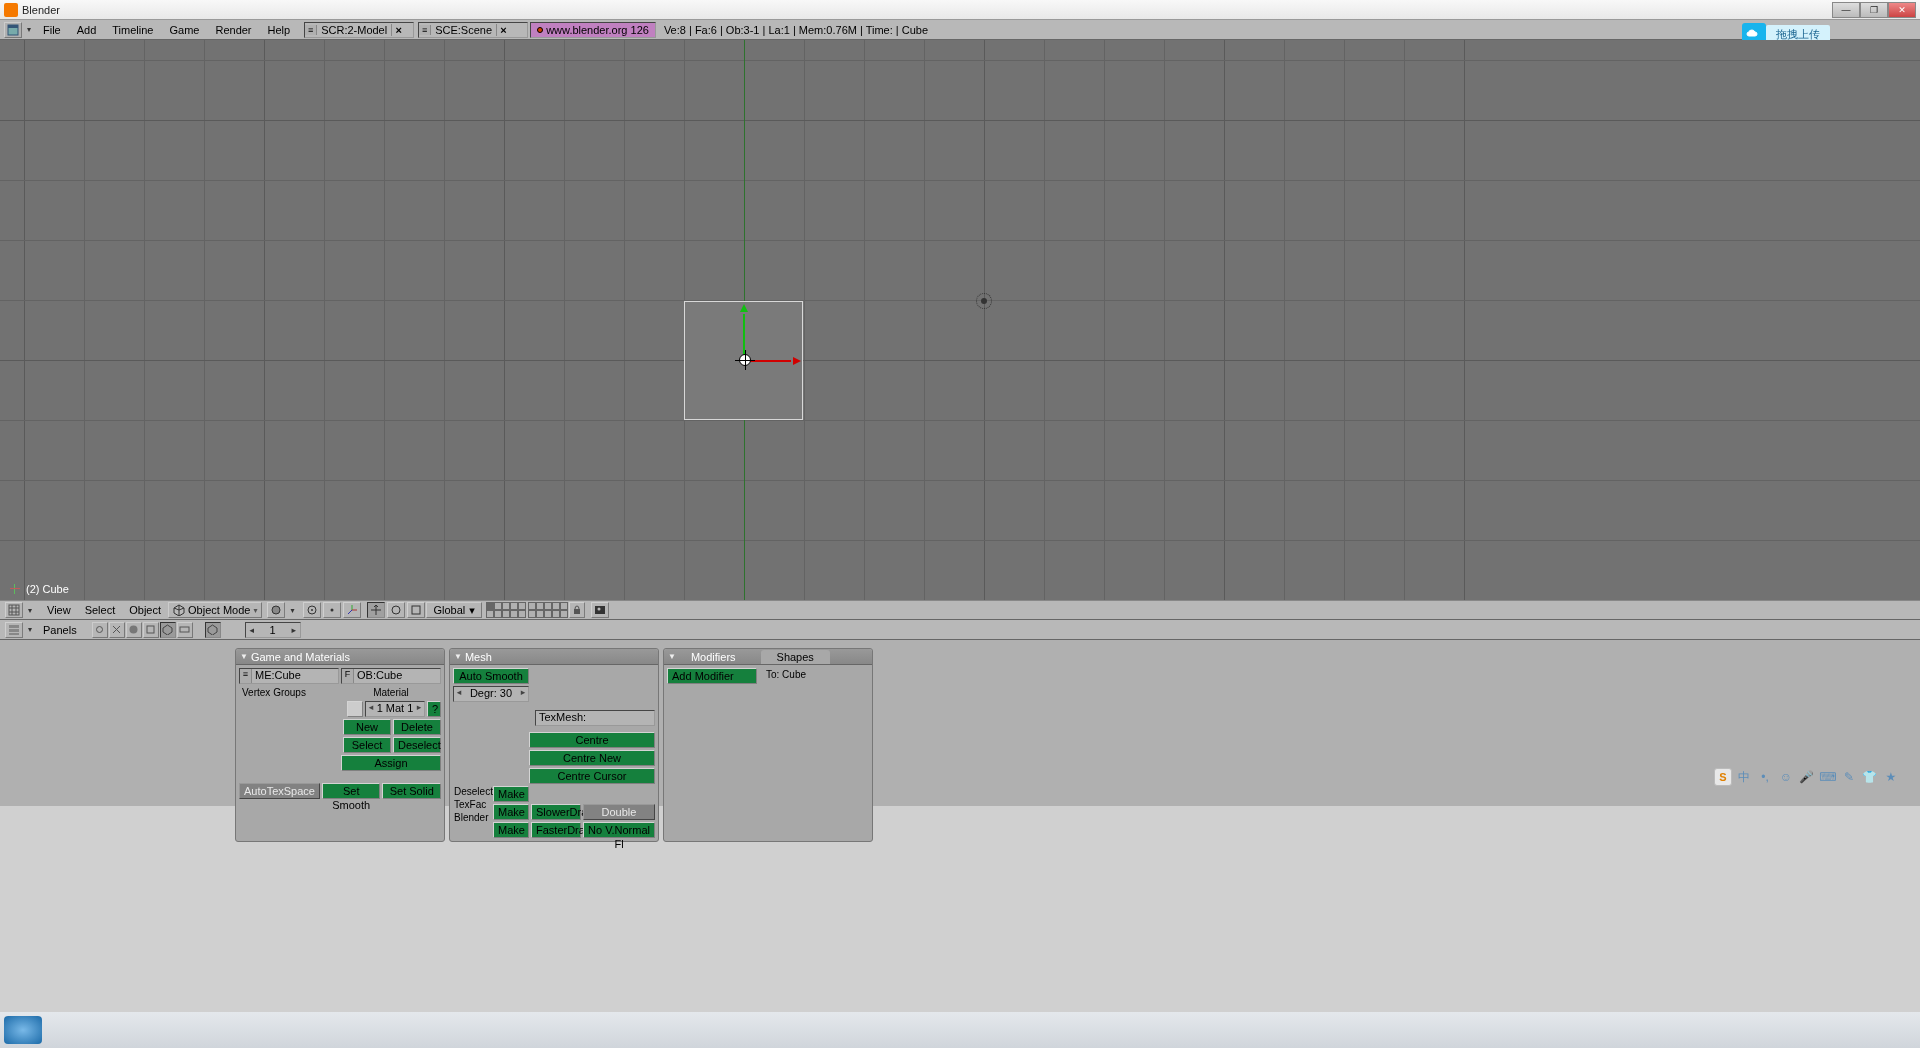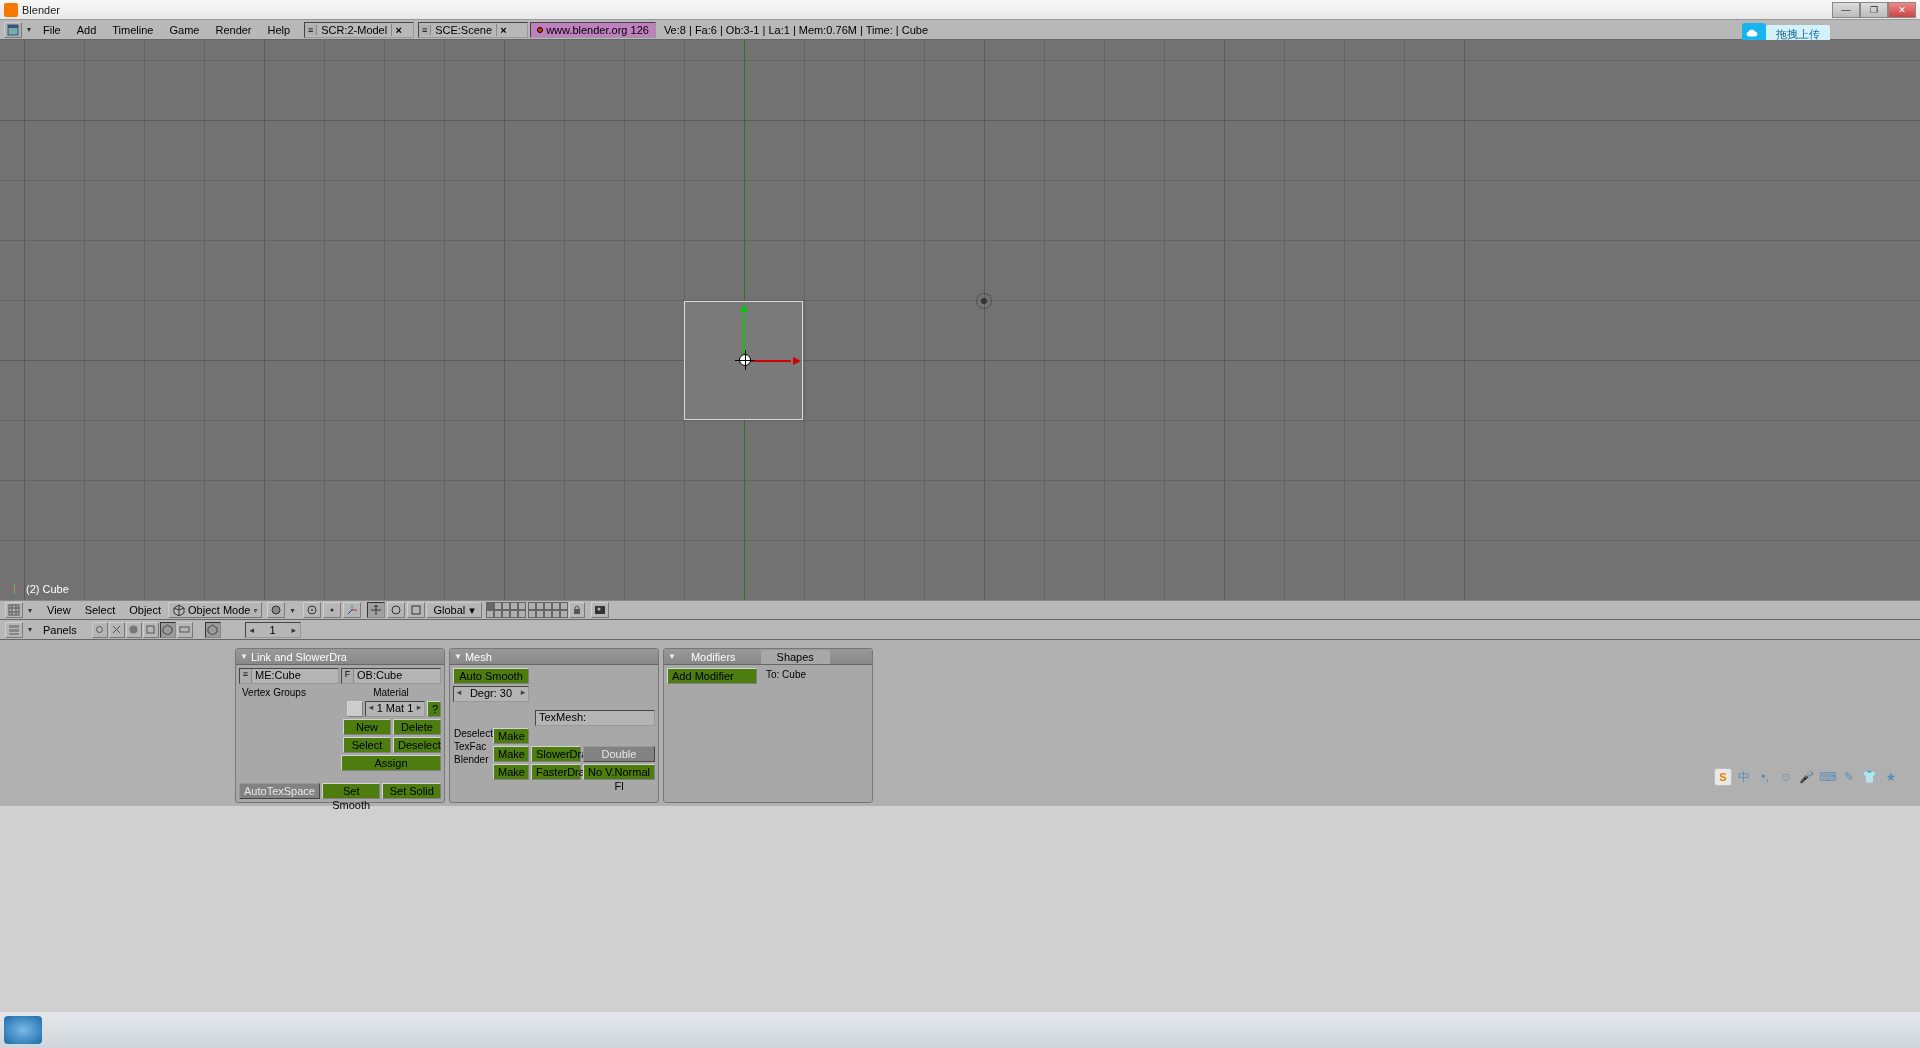--- a/index.html
+++ b/index.html
@@ -85,21 +85,21 @@
 
 .panels-area { flex:1; background:#b0b0b0; padding:4px 4px; position:relative; height: 166px;}
 .panels-row { display:flex; gap:4px; position:absolute; left:235px; top:8px;}
 .panel { background:#a8a8a8; border:1px solid #777; border-radius:3px;}
 .panel-hd { height:16px; background:linear-gradient(#999,#888); border-bottom:1px solid #666; display:flex;align-items:center;padding:0 4px;color:#fff;font-size:10px;gap:3px;border-radius:3px 3px 0 0;}
 .panel-hd .tri{font-size:8px;color:#eee;}
 .panel-body { padding:2px;}
 .fld { display:flex; height:16px; border:1px inset #999; background:#b4b4b4; margin:1px;}
 .fld .pre{width:12px;text-align:center;border-right:1px solid #888;font-size:9px;background:#acacac;}
 .fld .txt{padding:0 3px;flex:1;}
-.btn { height:16px; border:1px outset #d4d4d4; background:#4d7c0f; text-align:center; line-height:14px; margin:1px; padding:0 4px;}
+.btn { height:16px; border:1px outset #d4d4d4; background:#15803d; text-align:center; line-height:14px; margin:1px; padding:0 4px;}
 .btn.dark { background:#828282; color:#e8e8e8; border:1px outset #999;}
 .spin { display:flex;height:16px;border:1px inset #999;background:#b4b4b4;margin:1px;}
 .spin .arrow{width:10px;text-align:center;font-size:9px;color:#444;}
 .spin .sval{flex:1;text-align:center;}
 .sec-label{font-size:10px;color:#000;padding:2px 4px;}
 .row{display:flex;}
 .col{display:flex;flex-direction:column;}
 
 
 .lang-bar { position:absolute; right:20px; top: 768px; display:flex; gap:3px; align-items:center;}
@@ -397,21 +397,21 @@
     <div class="arrow">▸</div>
   </div>
 </div>
 
 <div class="panels-area">
   <div class="panels-row">
 
     <div class="panel" style="width:210px;">
       <div class="panel-hd">
           <span class="tri">▼</span>
-          <span>Link and SlowerDra</span>
+          <span>Game and Materials</span>
         </div>
       <div class="panel-body">
         <div class="row">
           <div class="fld" style="flex:1;">
             <div class="pre">≡</div>
             <div class="txt">ME:Cube</div>
           </div>
           <div class="fld" style="flex:1;">
             <div class="pre">F</div>
             <div class="txt">OB:Cube</div>
@@ -460,20 +460,28 @@
           <div class="spin">
               <div class="arrow">◂</div>
               <div class="sval">Degr: 30</div>
               <div class="arrow">▸</div>
             </div>
         </div>
         <div class="row" style="justify-content:flex-end;margin-top:6px;">
           <div class="fld" style="width:120px;">
               <div class="txt">TexMesh:</div>
             </div>
+        </div>
+        <div class="row" style="margin-top:4px;">
+          <div class="col" style="width:76px;"></div>
+          <div class="col" style="flex:1;">
+            <div class="btn">Centre</div>
+            <div class="btn">Centre New</div>
+            <div class="btn">Centre Cursor</div>
+          </div>
         </div>
         <div class="row">
           <div class="col" style="width:40px;">
             <div class="sec-label" style="padding:1px 2px;">Deselect</div>
             <div class="sec-label" style="padding:1px 2px;">TexFac</div>
             <div class="sec-label" style="padding:1px 2px;">Blender</div>
           </div>
           <div class="col" style="width:38px;">
             <div class="btn">Make</div>
             <div class="btn">Make</div>

